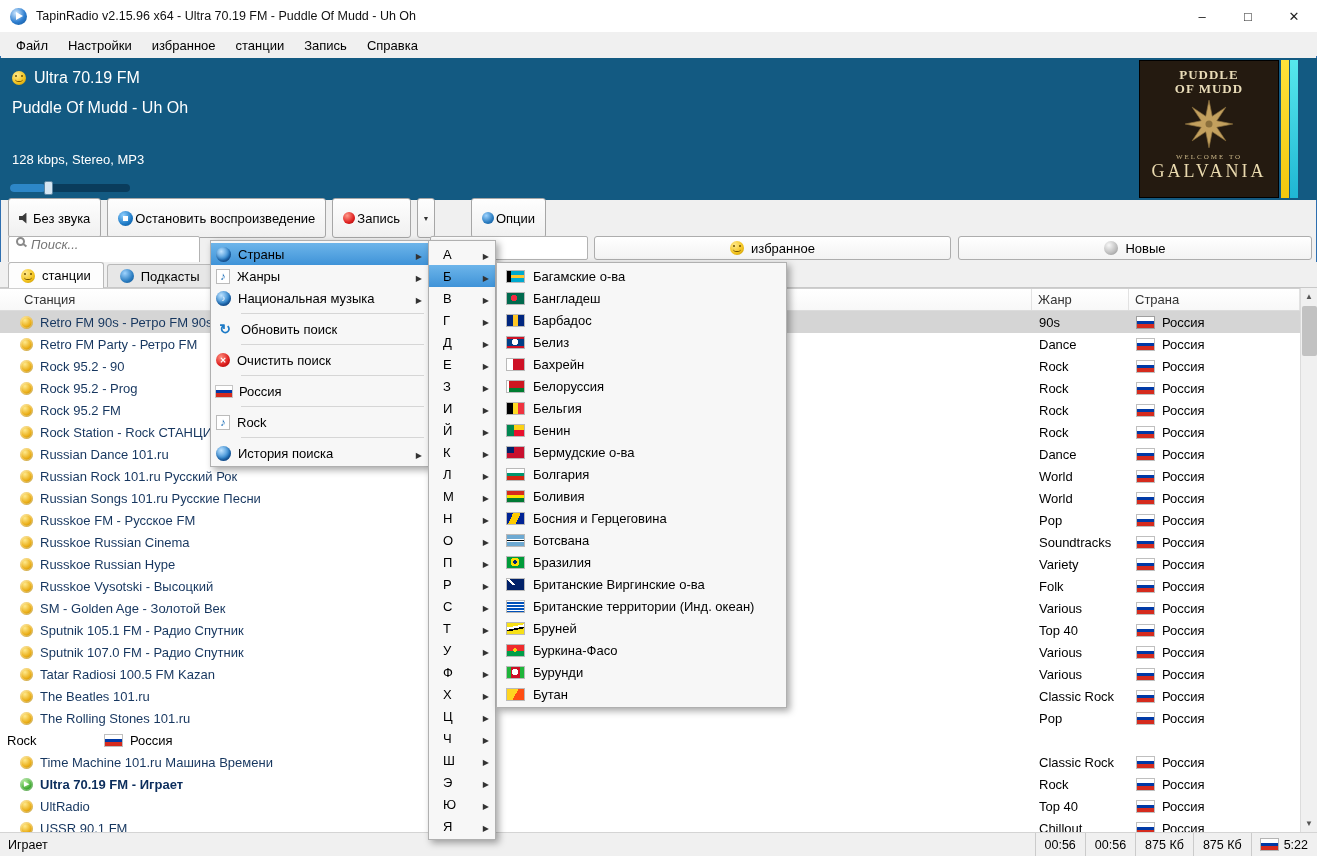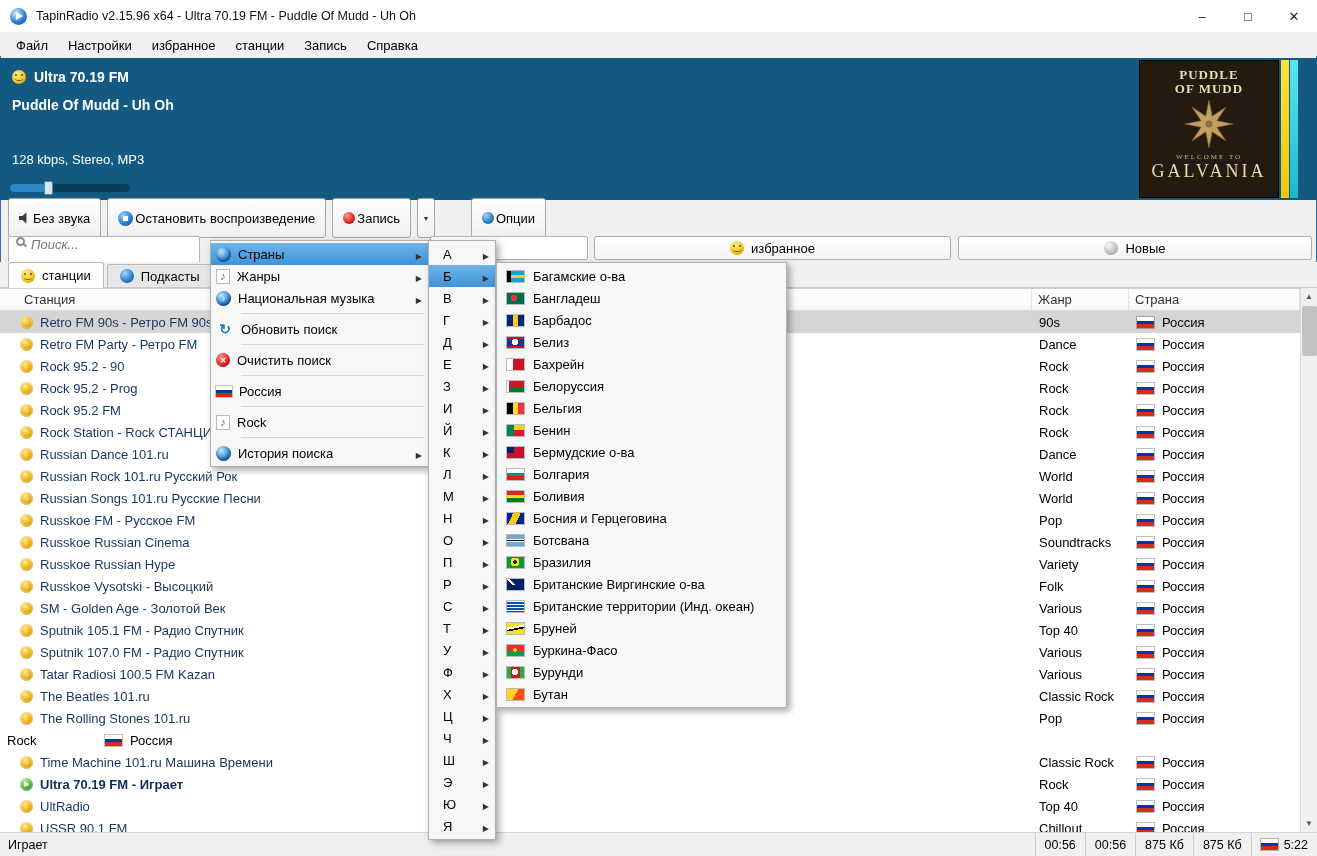--- a/index.html
+++ b/index.html
@@ -15,21 +15,21 @@
 .win-controls{margin-left:auto;display:flex;height:100%}
 .win-btn{width:46px;height:100%;display:flex;align-items:center;justify-content:center;font-size:13px;color:#222;cursor:default}
 
 
 .menubar{position:absolute;top:32px;left:0;width:100%;height:24px;background:#f0f0f0;display:flex;align-items:flex-end;padding-left:6px}
 .menu-item{padding:3px 10px;white-space:nowrap}
 
 
 .player{position:absolute;top:58px;left:0;width:100%;height:142px;background:#135a82;color:#fff}
 .np-station-row{display:flex;align-items:center;gap:8px;padding:11px 0 0 12px}
-.np-station,.np-track{font-weight:bold;font-size:14px}
+.np-station,.np-track{font-weight:normal;font-size:16px}
 .np-track{padding:12px 0 0 12px}
 .np-info{position:absolute;left:12px;top:94px;font-size:13px;font-weight:normal}
 .vol{position:absolute;left:10px;top:126px;width:120px;height:8px;background:#0a3c5c;border-radius:4px}
 .vol-fill{position:absolute;left:0;top:0;height:100%;width:30%;background:#2d87c8;border-radius:4px}
 .vol-thumb{position:absolute;left:28%;top:-3px;width:9px;height:14px;background:#d5e6f2;border:1px solid #5b86a3;border-radius:2px}
 .album{position:absolute;right:38px;top:2px;width:140px;height:138px;background:#241a10;border:1px solid #000;display:flex;flex-direction:column;align-items:center;font-family:"Liberation Serif",serif;color:#e6d3a3;overflow:hidden}
 .al-artist{margin-top:7px;text-align:center;font-weight:bold;letter-spacing:1px;font-size:13px;line-height:1.05;color:#e9dcb8}
 .al-star{margin:1px 0}
 .al-welcome{font-size:7px;letter-spacing:2px;color:#cdb98a}
 .al-title{font-size:18px;letter-spacing:3px;color:#e9d9ae}

